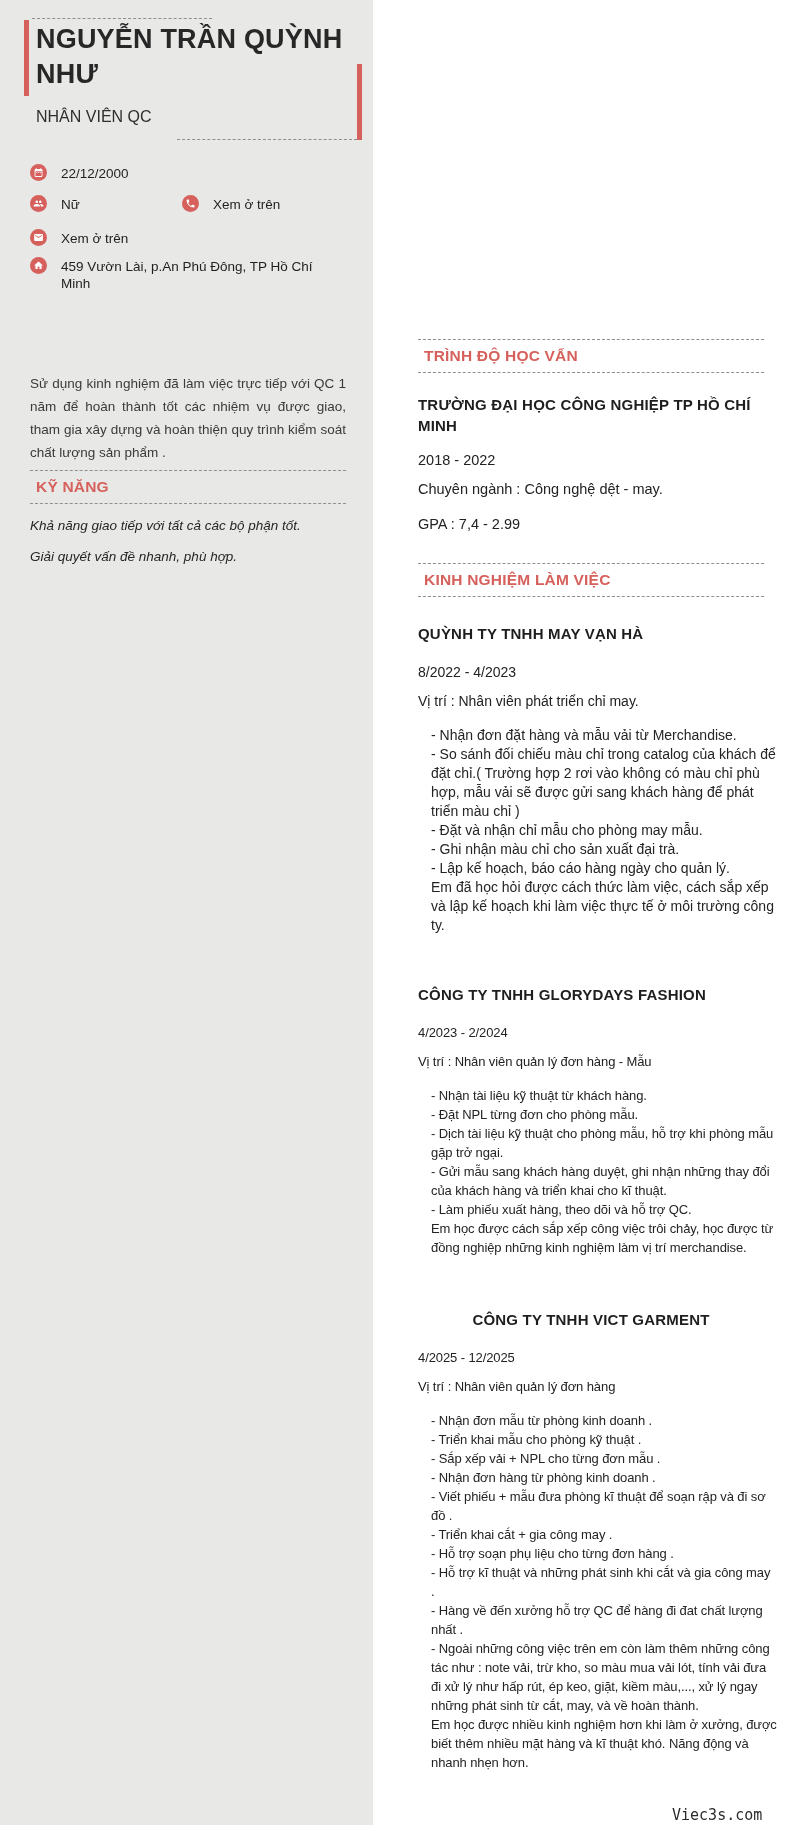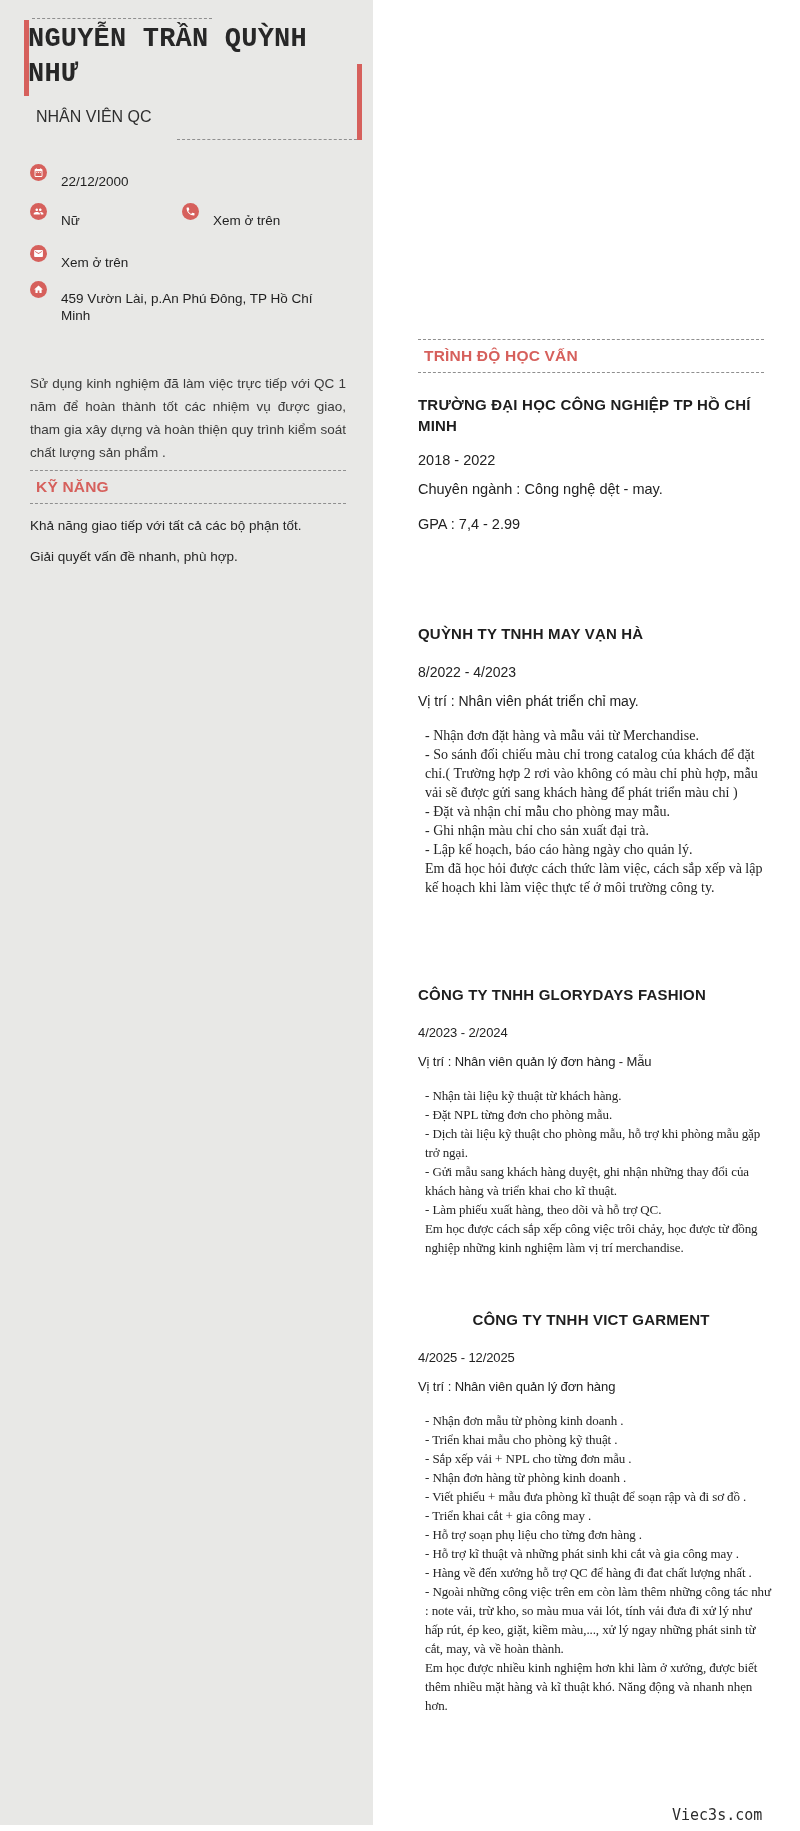--- a/index.html
+++ b/index.html
@@ -7,55 +7,55 @@
   body { font-family:"Liberation Sans", sans-serif; }
   .page { position:relative; width:800px; height:1831px; background:#ffffff; overflow:hidden; }
 
   
   .left-col { position:absolute; left:0; top:0; width:373px; height:1825px; background:#e8e8e6; }
   .right-col { position:absolute; left:373px; top:0; width:427px; height:1831px; background:#ffffff; }
 
   .dash { position:absolute; height:0; border-top:1px dashed #8f8f8f; }
   .accent-bar { position:absolute; width:5px; height:76px; background:#d6605c; }
 
-  .name { position:absolute; left:28px; top:22px; width:322px; font-size:27px; font-weight:bold;
-          color:#272727; line-height:35px; letter-spacing:.2px;font-family:Liberation Mono, monospace; }
+  .name { position:absolute; left:36px; top:22px; width:322px; font-size:27px; font-weight:bold;
+          color:#272727; line-height:35px; letter-spacing:.2px; }
   .job-title { position:absolute; left:36px; top:108px; font-size:16px; color:#2e2e2e; }
 
   .contact { position:absolute; left:30px; top:164px; width:318px; }
   .c-row { display:flex; align-items:flex-start; margin-bottom:13px; }
   .c-row.r2 { margin-bottom:16px; }
   .c-row.r3 { margin-bottom:10px; }
   .c-icon { width:17px; height:17px; flex:0 0 17px; margin-right:14px; }
   .c-icon svg { display:block; width:17px; height:17px; }
-  .c-text { font-size:13.5px; color:#1f1f1f; line-height:17px; padding-top:1px;margin-top:8px; }
+  .c-text { font-size:13.5px; color:#1f1f1f; line-height:17px; padding-top:1px; }
   .cell1 { display:flex; width:152px; }
   .cell2 { display:flex; }
   .addr { width:272px; }
 
   .sec-heading { position:absolute; border-top:1px dashed #8f8f8f; border-bottom:1px dashed #8f8f8f;
                  padding:7px 0 7px 6px; color:#d6605c; font-weight:bold; font-size:15.5px;
                  letter-spacing:.2px; }
   .sec-heading.w-left { left:30px; width:316px; }
   .sec-heading.w-right { left:45px; width:346px; }
 
   .obj-text { position:absolute; left:30px; top:372px; width:316px; font-size:13.5px;
               line-height:23px; color:#3a3a3a; text-align:justify; }
   .skills { position:absolute; left:30px; top:516px; width:316px; font-size:13.5px; color:#262626; }
-  .skills p { margin-bottom:12px; line-height:19px; }
+  .skills p { margin-bottom:12px; line-height:19px;font-style:italic; }
 
   .school { position:absolute; left:45px; top:394px; width:346px; font-size:15px; font-weight:bold;
             color:#1e1e1e; line-height:21px; letter-spacing:.2px; }
   .edu-line { position:absolute; left:45px; font-size:14.5px; color:#222222; }
 
   .job-company { position:absolute; left:45px; width:346px; font-size:15px; font-weight:bold;
                  color:#1e1e1e; letter-spacing:.2px; }
   .job-period, .job-position { position:absolute; left:45px; width:346px; font-size:14px; color:#222222; }
-  .job-desc { position:absolute; left:52px; width:346px; font-size:14px; line-height:19px;
-              color:#242424; white-space:pre-line;font-family:Liberation Serif, serif; }
+  .job-desc { position:absolute; left:58px; width:346px; font-size:14px; line-height:19px;
+              color:#242424; white-space:pre-line; }
   .cond { font-size:13px; letter-spacing:-.1px; }
 
   .watermark { position:absolute; left:672px; top:1806px; font-family:"DejaVu Sans Mono", monospace;
                font-size:15px; color:#2b2b2b; }
 </style>
 </head>
 <body>
 
 <div class="page">
 
@@ -141,20 +141,21 @@
   </div>
 
   <div class="right-col">
 
     <div class="sec-heading w-right" style="top:339px;">TRÌNH ĐỘ HỌC VẤN</div>
     <div class="school">TRƯỜNG ĐẠI HỌC CÔNG NGHIỆP TP HỒ CHÍ MINH</div>
     <div class="edu-line" style="top:452px;">2018 - 2022</div>
     <div class="edu-line" style="top:481px;">Chuyên ngành : Công nghệ dệt - may.</div>
     <div class="edu-line" style="top:516px;">GPA : 7,4 - 2.99</div>
 
+    <div class="sec-heading w-right" style="top:563px;">KINH NGHIỆM LÀM VIỆC</div>
 
     <div class="job-company" style="top:625px;">QUỲNH TY TNHH MAY VẠN HÀ</div>
     <div class="job-period" style="top:664px;">8/2022 - 4/2023</div>
     <div class="job-position" style="top:693px;">Vị trí : Nhân viên phát triển chỉ may.</div>
     <div class="job-desc" style="top:726px;">- Nhận đơn đặt hàng và mẫu vải từ Merchandise.
 - So sánh đối chiếu màu chỉ trong catalog của khách để đặt chỉ.( Trường hợp 2 rơi vào không có màu chỉ phù hợp, mẫu vải sẽ được gửi sang khách hàng để phát triển màu chỉ )
 - Đặt và nhận chỉ mẫu cho phòng may mẫu.
 - Ghi nhận màu chỉ cho sản xuất đại trà.
 - Lập kế hoạch, báo cáo hàng ngày cho quản lý.
 Em đã học hỏi được cách thức làm việc, cách sắp xếp và lập kế hoạch khi làm việc thực tế ở môi trường công ty.</div>

